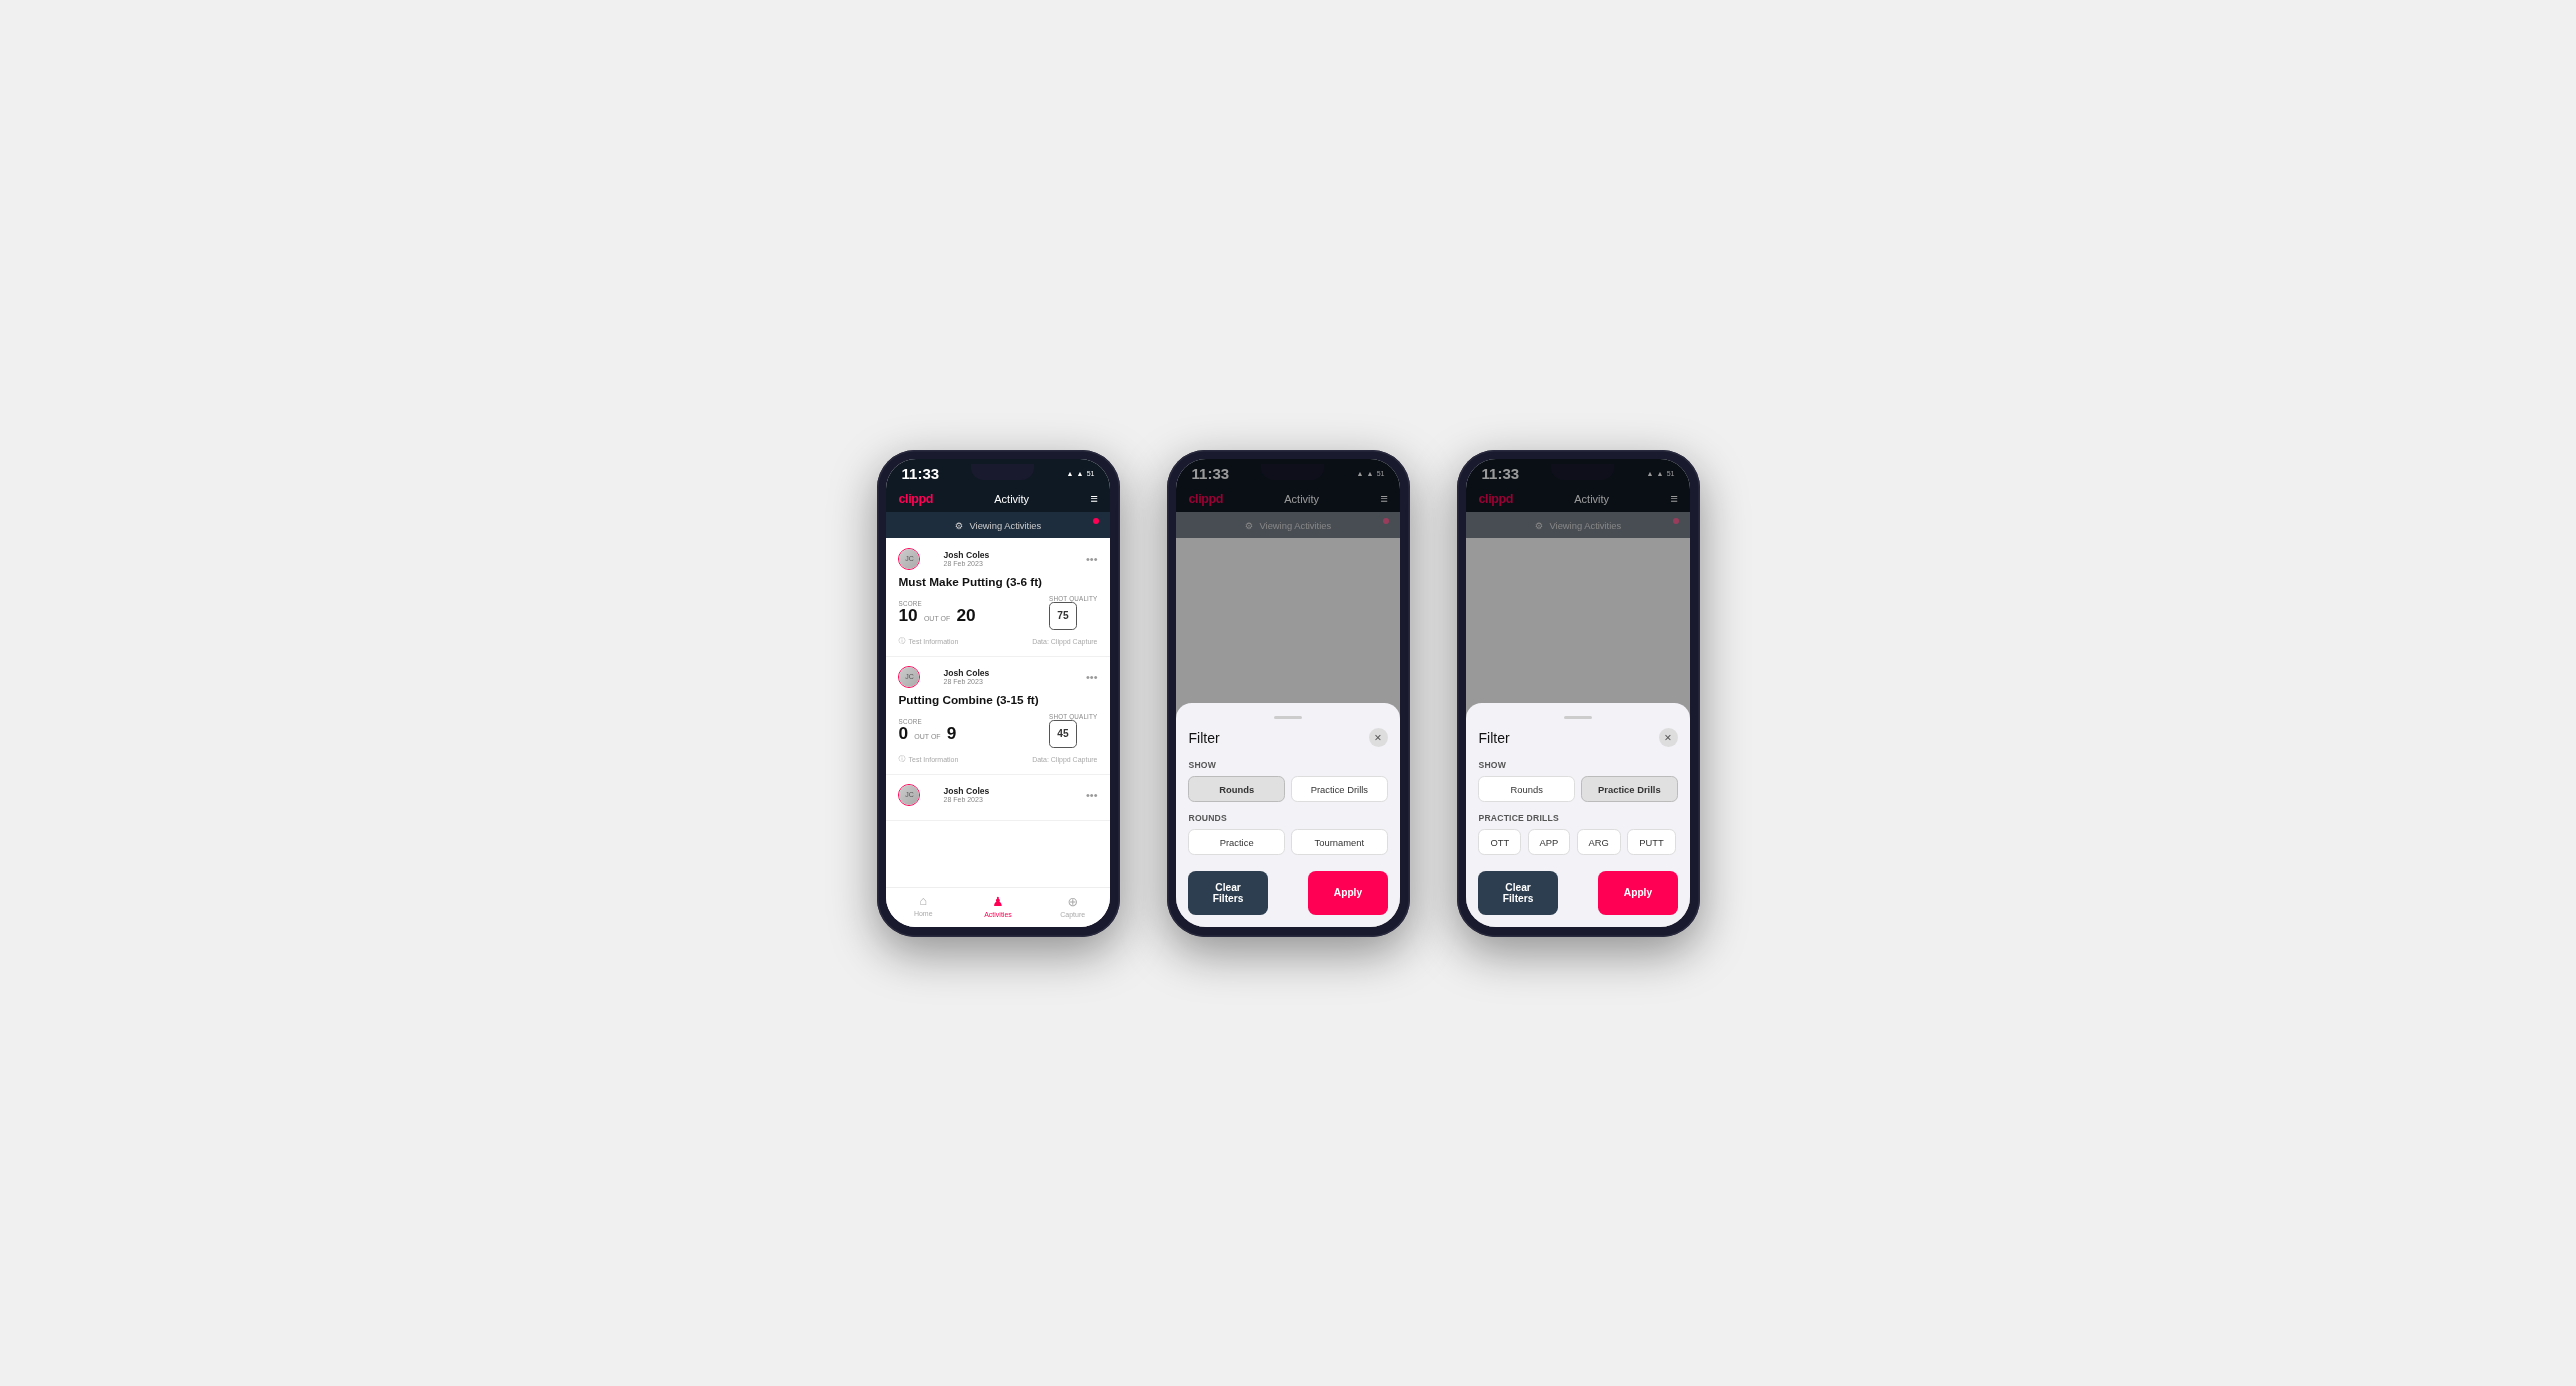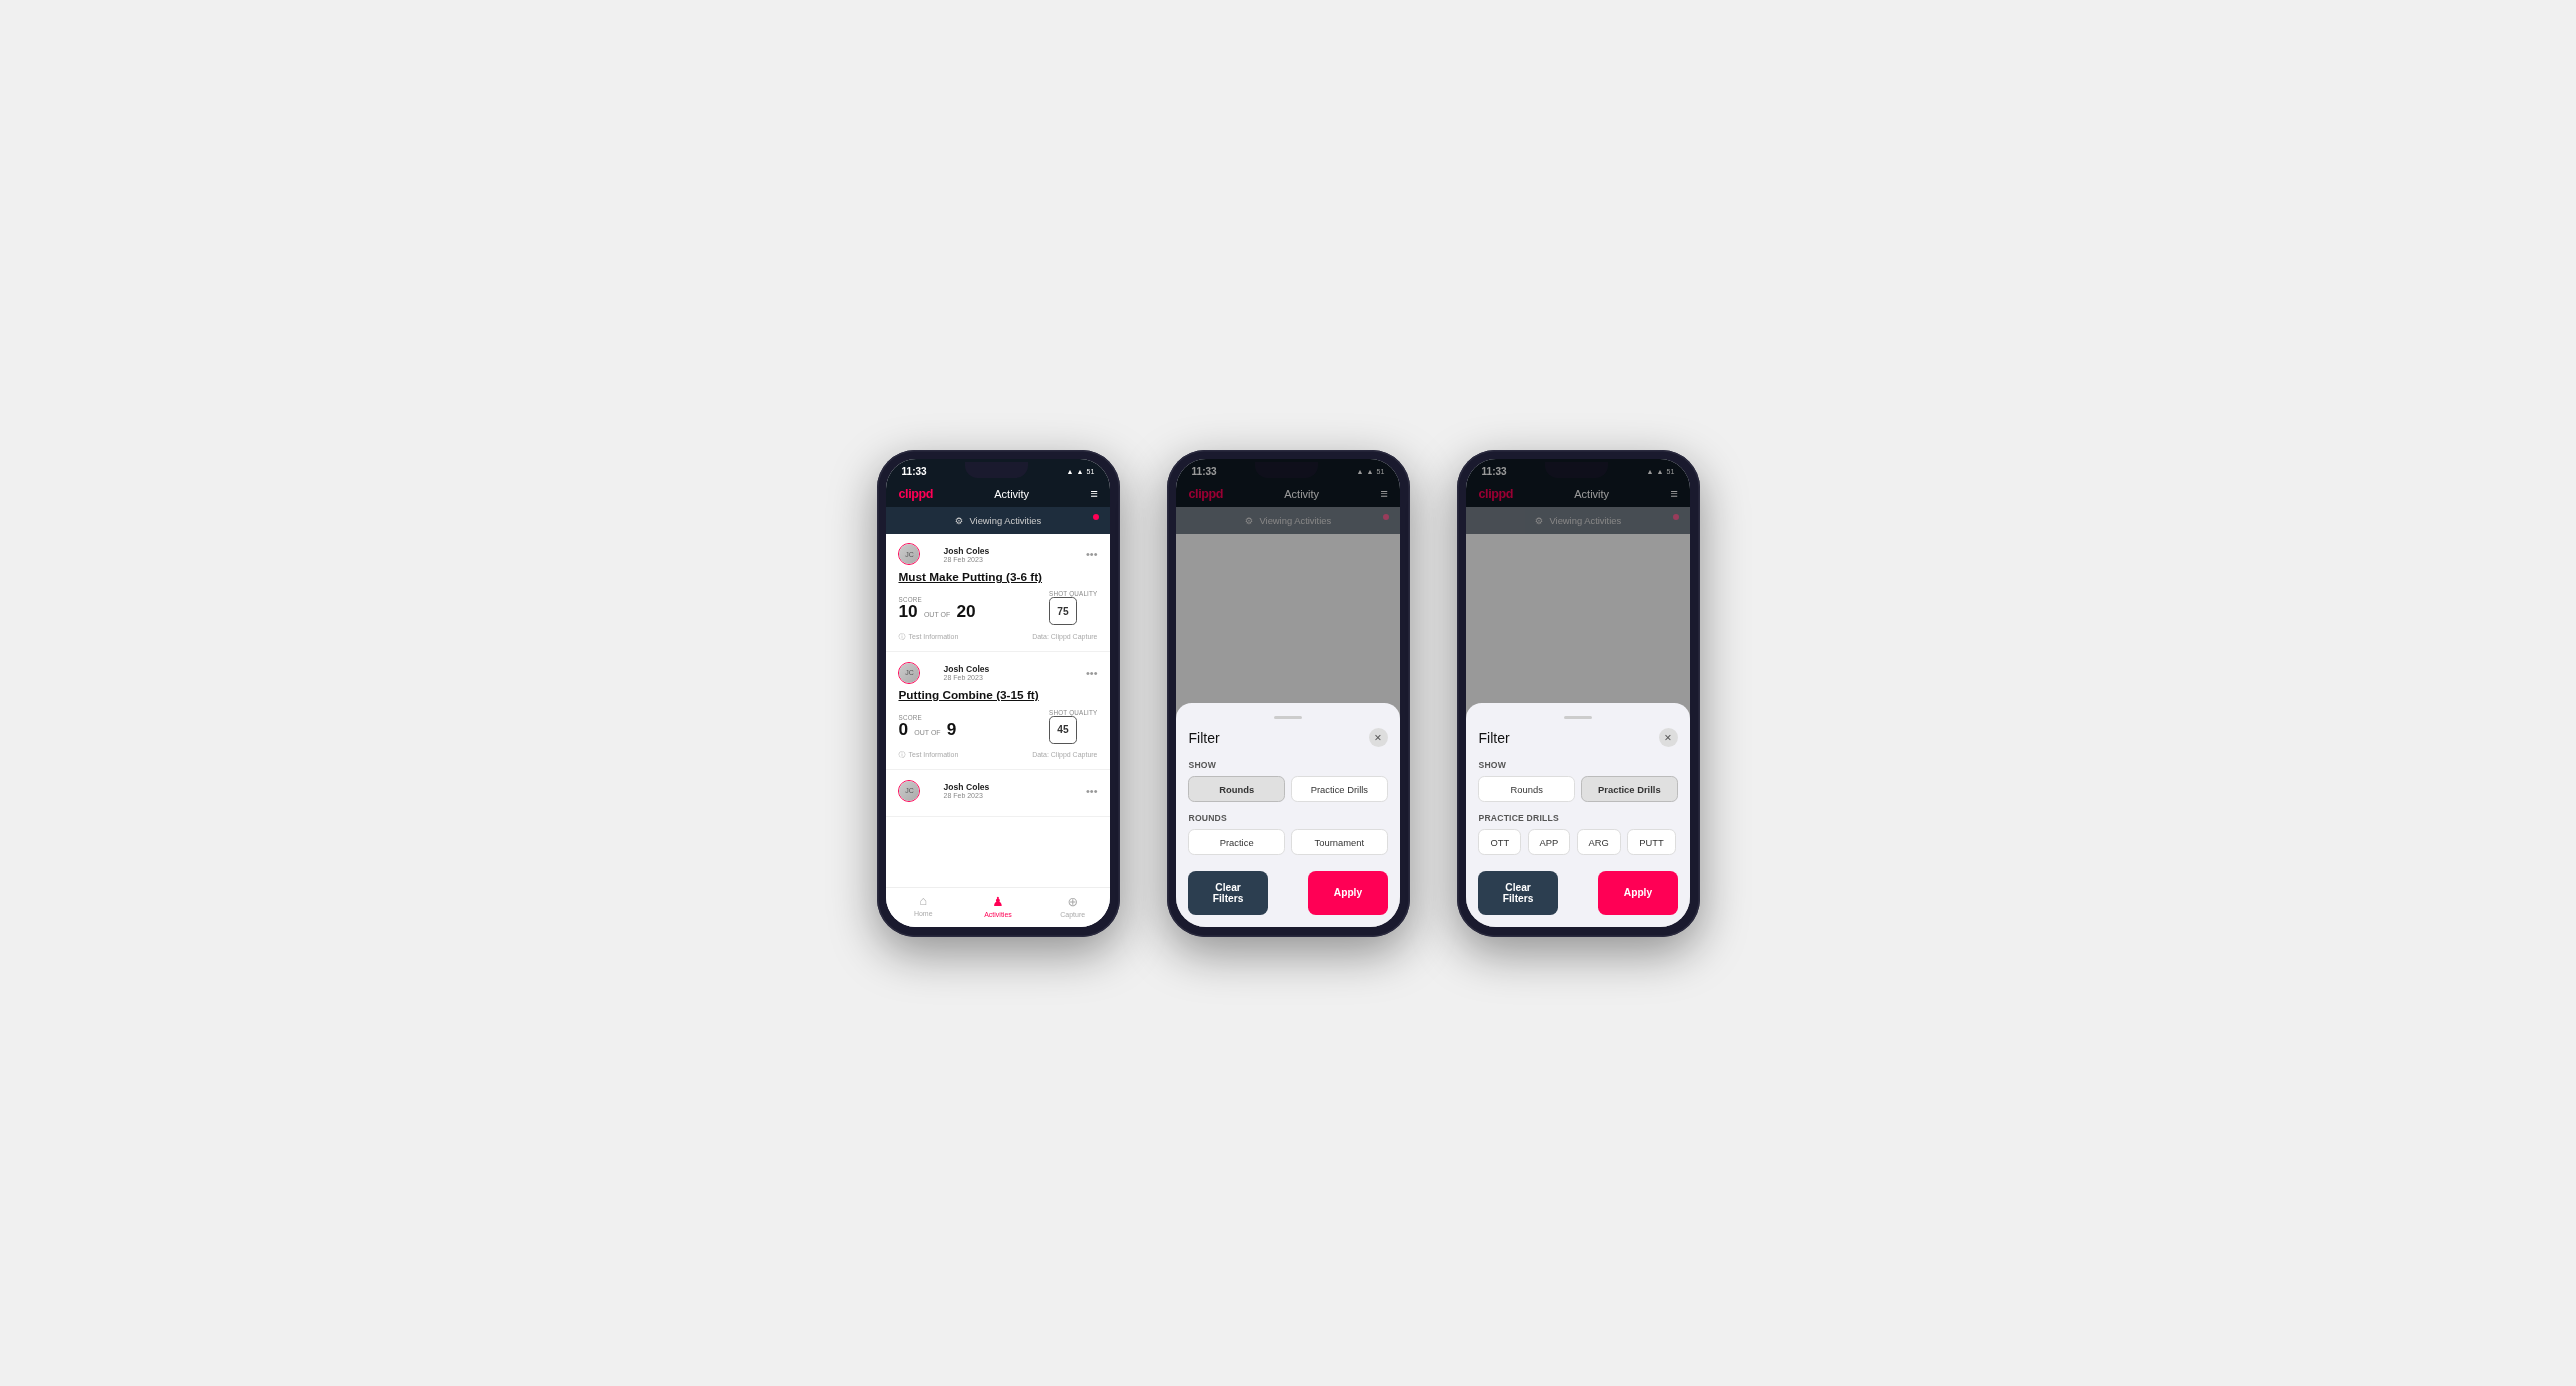--- a/index.html
+++ b/index.html
@@ -42,21 +42,21 @@
     .status-bar {
       background: #0f1923;
       display: flex;
       justify-content: space-between;
       align-items: center;
       padding: 6.3px 15.7px 3.1px;
       flex-shrink: 0;
     }
     .status-time {
       color: #fff;
-      font-size: 10px;
+      font-size: 15px;
       font-weight: 600;
     }
     .status-icons {
       display: flex;
       align-items: center;
       gap: 3.1px;
     }
     .status-icons span {
       color: #fff;
       font-size: 7px;
@@ -181,21 +181,20 @@
     .more-dots {
       color: #999;
       font-size: 11px;
       cursor: pointer;
     }
     .activity-title {
       font-size: 11.8px;
       font-weight: 700;
       color: #111;
       margin-bottom: 6.3px;
-      text-decoration: underline;
     }
     .stats-row {
       display: flex;
       align-items: center;
       gap: 19px;
       margin-bottom: 6.3px;
     }
     .stat-label {
       font-size: 6.3px;
       color: #888;

